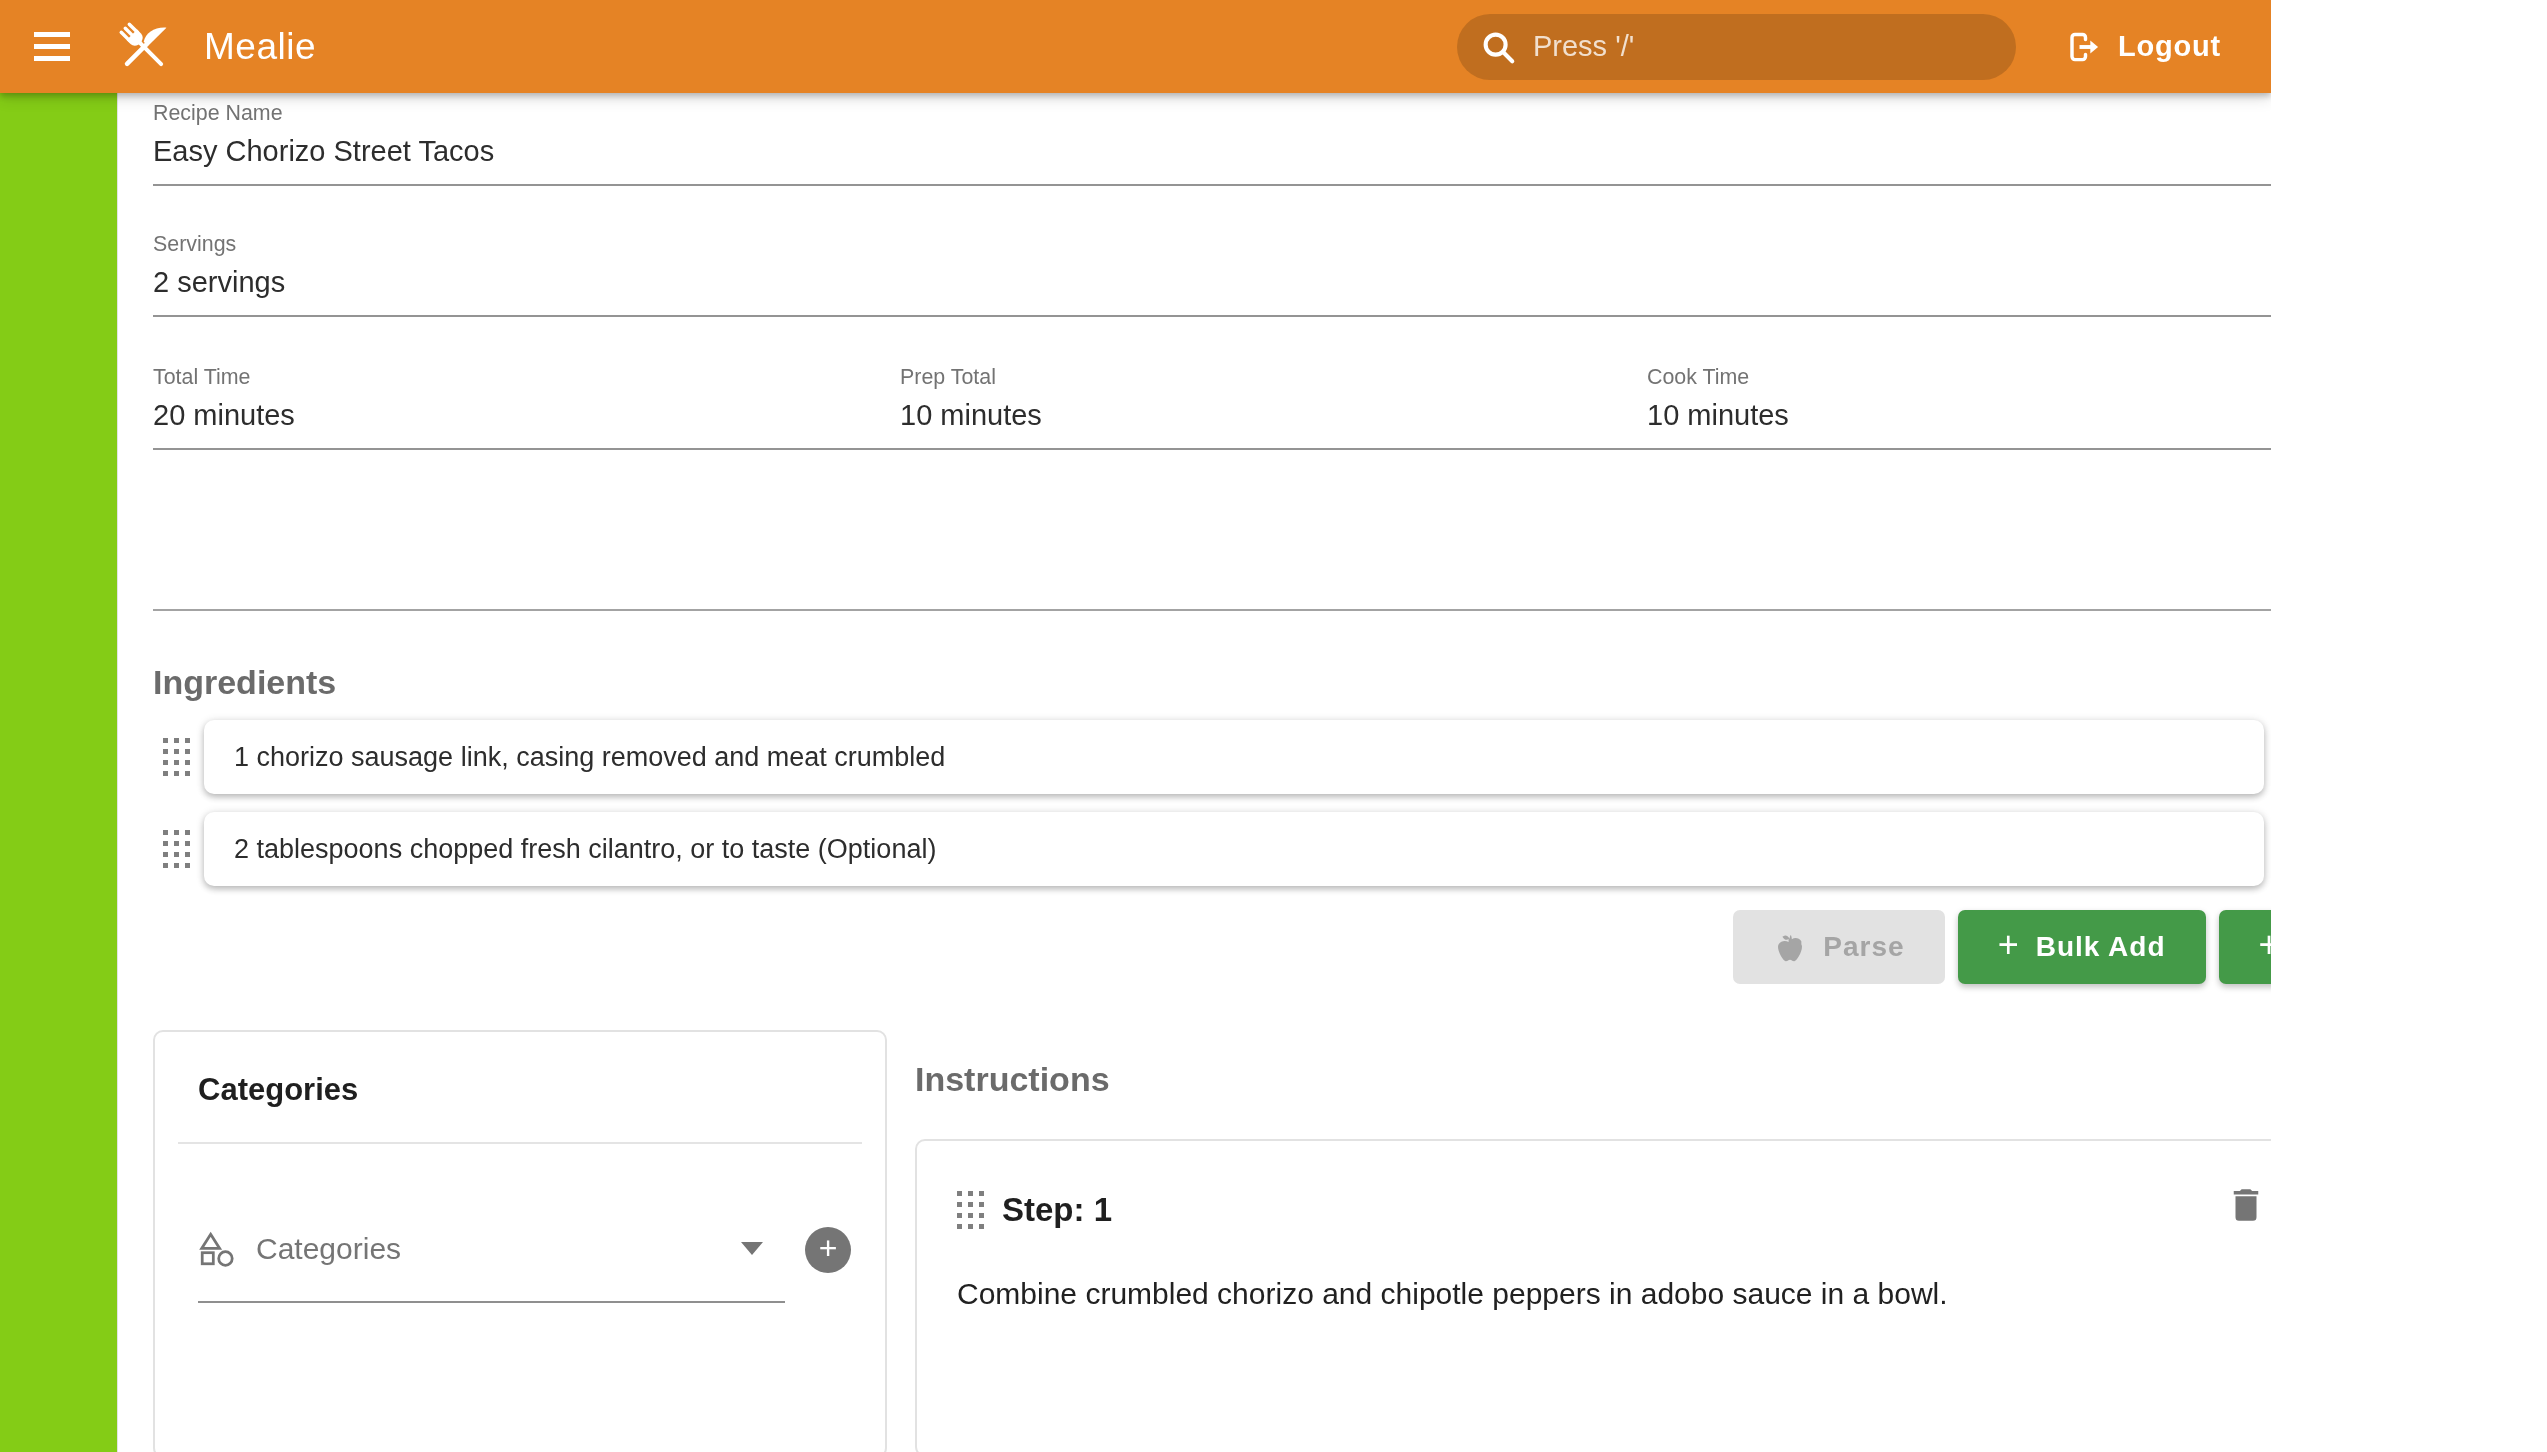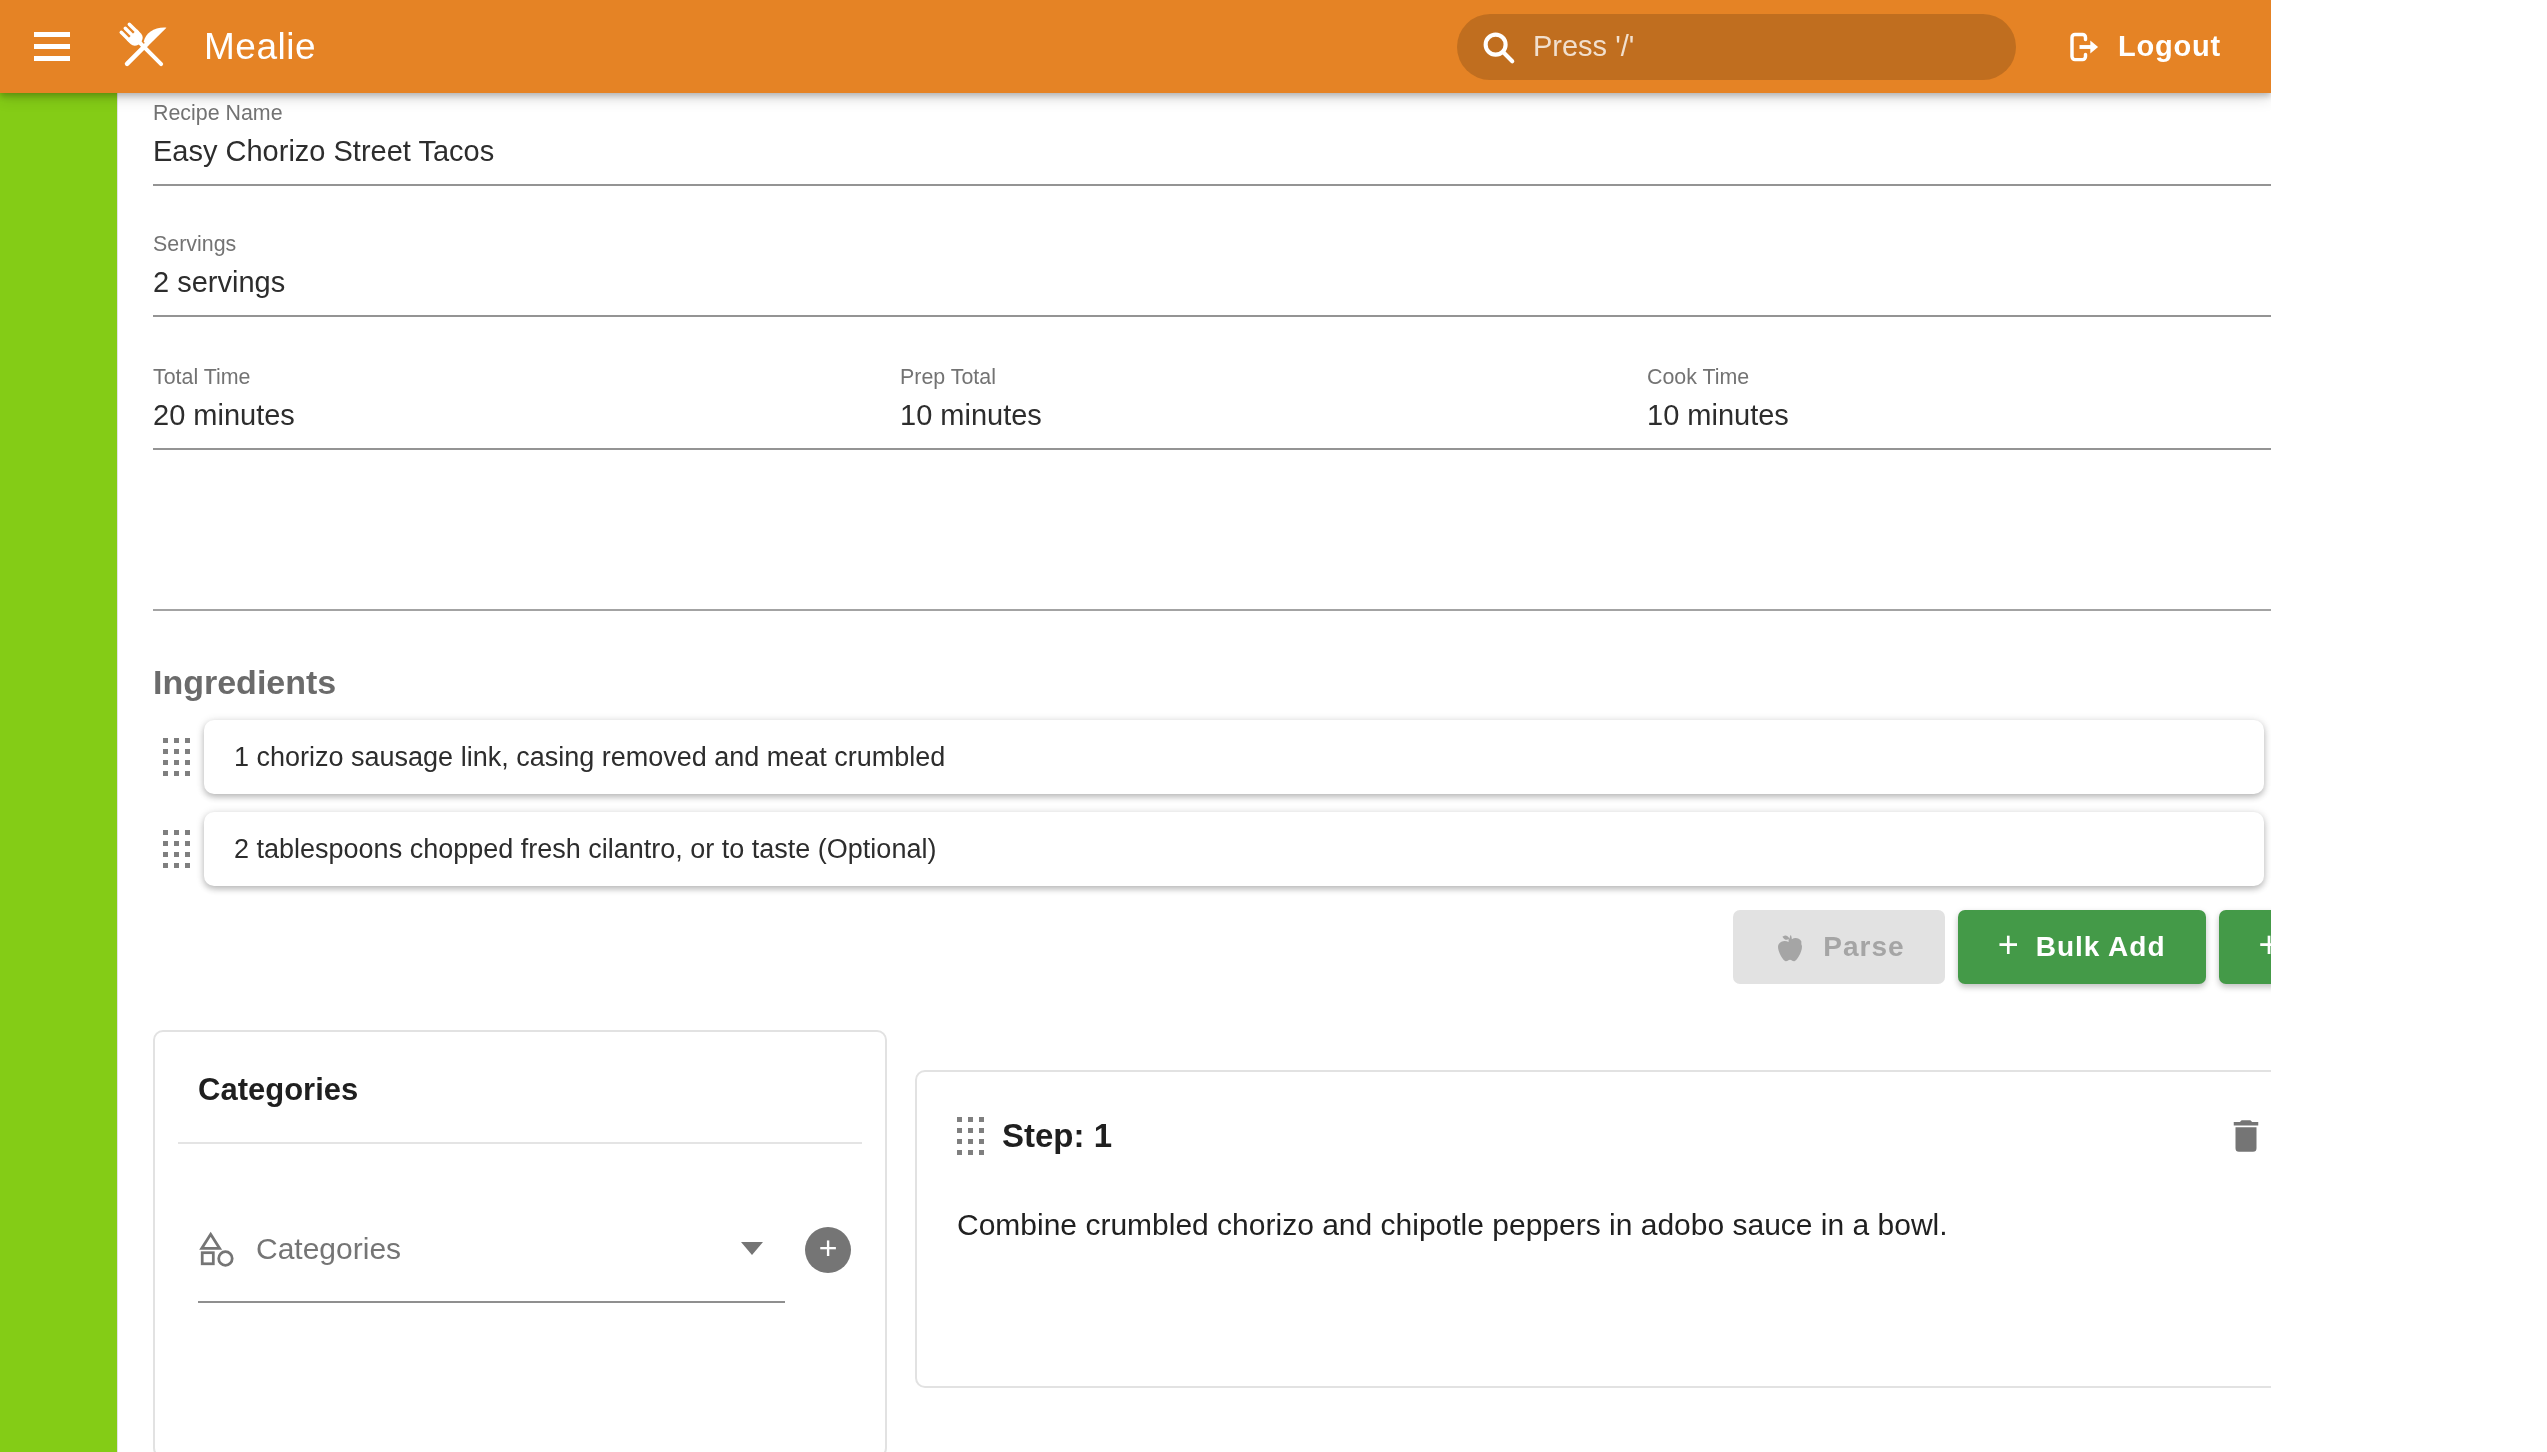--- a/index.html
+++ b/index.html
@@ -98,21 +98,21 @@
   .select-label { font-size:30px; color:#757575; margin-left:20px; flex:1; }
   .caret-down { width:0; height:0; border-left:11px solid transparent; border-right:11px solid transparent;
     border-top:13px solid #757575; margin-right:22px; }
   .plus-circle { width:46px; height:46px; border-radius:50%; background:#757575; border:none; cursor:pointer;
     color:#fff; font-size:32px; font-weight:500; display:flex; align-items:center; justify-content:center;
     margin:52px 0 0 20px; line-height:1; padding-bottom:4px; }
 
   .instructions-heading { margin-top:30px; }
   .step-card { border:2px solid #e2e2e2; border-radius:10px; background:#fff;
     margin-top:40px; padding:40px 40px 0 40px; height:318px; }
-  .step-header { display:flex; align-items:center; }
+  .step-header { display:flex; align-items:flex-end; }
   .step-title { font-size:33px; font-weight:700; color:#1f1f1f; margin-left:18px; flex:1; }
   .step-header .trash-btn { margin:0 28px 0 0; }
   .step-header .kebab-btn { margin:0 18px 0 0; }
   .step-text { font-size:30px; color:#212121; margin-top:44px; line-height:1.4; }
 </style>
 </head>
 <body>
 
 <div class="screen">
 
@@ -297,20 +297,21 @@
               <span class="caret-down"></span>
             </div>
             <button class="plus-circle">
               <span>+</span>
             </button>
           </div>
         </div>
       </div>
 
       <div class="col-right">
+        <h2 class="section-heading instructions-heading">Instructions</h2>
 
         <div class="step-card">
           <div class="step-header">
             <span class="drag-dots">
               <i></i>
                 <i></i>
                 <i></i>
                 <i></i>
                 <i></i>
                 <i></i>

